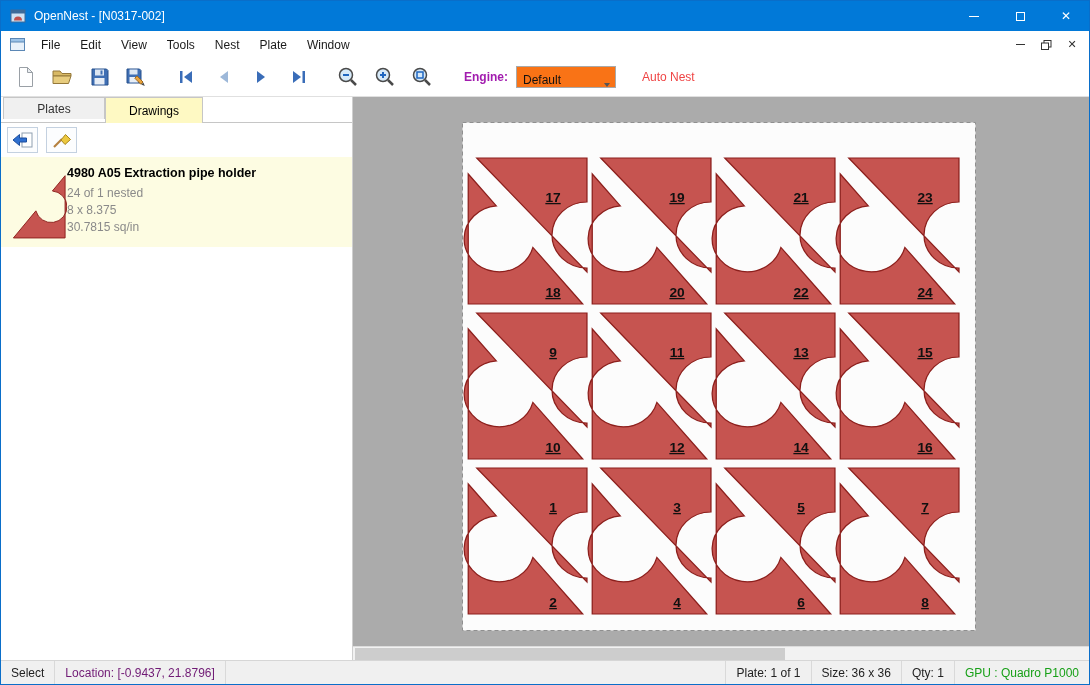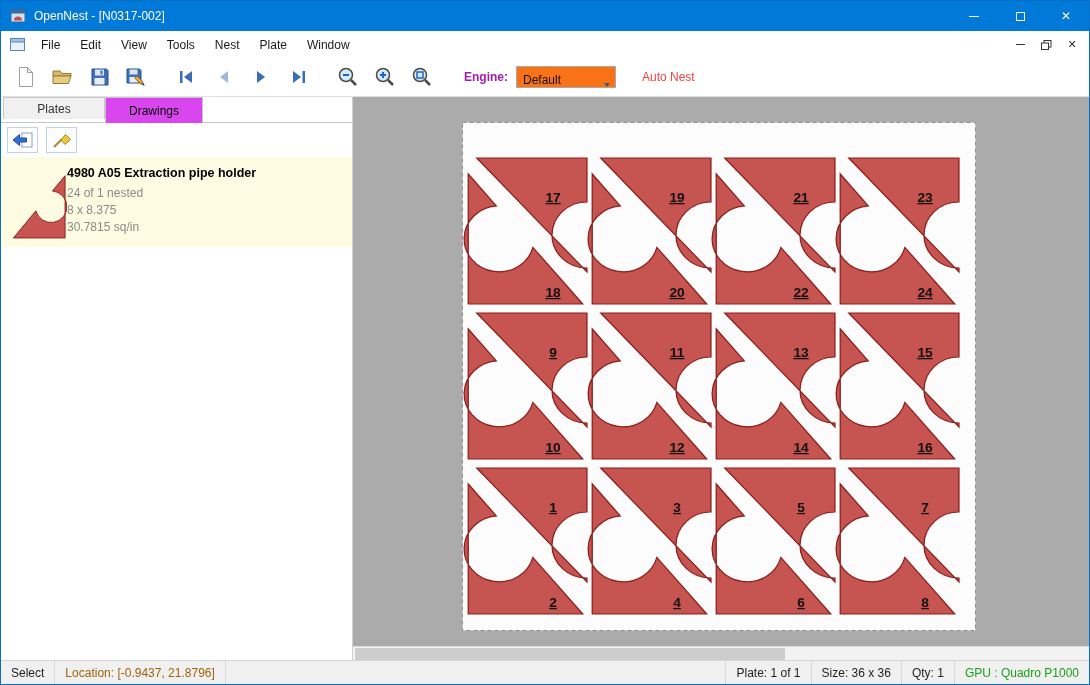--- a/index.html
+++ b/index.html
@@ -33,39 +33,39 @@
 .combo-chev{margin-left:auto;width:17px;display:flex;align-items:center;justify-content:center}
 .combo-chev i{width:0;height:0;border-left:3.5px solid transparent;border-right:3.5px solid transparent;border-top:4px solid #555}
 .autonest{font-size:12px;margin-left:26px;color:#ef4444}
 
 
 .content{flex:1;display:flex;min-height:0}
 .leftpanel{width:352px;background:#fff;border-right:1px solid #cfcfcf;display:flex;flex-direction:column;flex:0 0 auto}
 .tabstrip{height:26px;display:flex;border-bottom:1px solid #c6c6c6;padding-left:2px;background:#fff}
 .tab{font-size:12px;display:flex;align-items:center;justify-content:center;border:1px solid #c6c6c6;border-bottom:none;cursor:default}
 .tab.inactive{height:22px;width:102px;background:#f0f0f0;color:#333}
-.tab.active{height:26px;width:98px;background:#d946ef;margin-bottom:-1px;color:#000}
+.tab.active{height:26px;width:98px;background:#fef9c3;margin-bottom:-1px;color:#000}
 .paneltools{height:34px;display:flex;align-items:center;padding:4px 6px;gap:8px}
 .ptbtn{width:31px;height:26px;border:1px solid #c4d1e0;background:#fcfdfe;display:flex;align-items:center;justify-content:center}
 .drawitem{background:#fdfce2;display:flex;padding:8px 10px;min-height:88px}
 .thumbwrap{flex:0 0 auto;margin-top:2px;display:flex}
 .iteminfo{font-size:12px;color:#8a8a8a}
 .ititle{font-size:12.5px;font-weight:bold;color:#000;margin-bottom:4px;line-height:16px}
 .iteminfo .sub{line-height:17px}
 
 .canvas{flex:1;background:#ababab;position:relative;overflow:hidden}
 .plate{position:absolute;left:109px;top:25px}
 .hscroll{position:absolute;left:0;right:0;bottom:0;height:14px;background:#f2f2f2;border-top:1px solid #dcdcdc}
 .hthumb{position:absolute;left:2px;top:1px;height:12px;width:430px;background:#cdcdcd}
 
 
 .statusbar{height:24px;background:#f0f0f0;border-top:1px solid #d6d6d6;display:flex;align-items:center;font-size:12px;color:#222;flex:0 0 auto}
 .scell{padding:0 10px;height:100%;display:flex;align-items:center;white-space:nowrap}
 .sep{width:1px;height:100%;background:#d9d9d9;flex:0 0 auto}
-.loc{color:#a16207}
+.loc{color:#701a75}
 .spacer{flex:1}
 .gpu{color:#18a018}
 svg text{font-family:"Liberation Sans",sans-serif}
 </style>
 </head>
 <body>
 
 <div class="window">
 
   <div class="titlebar">

